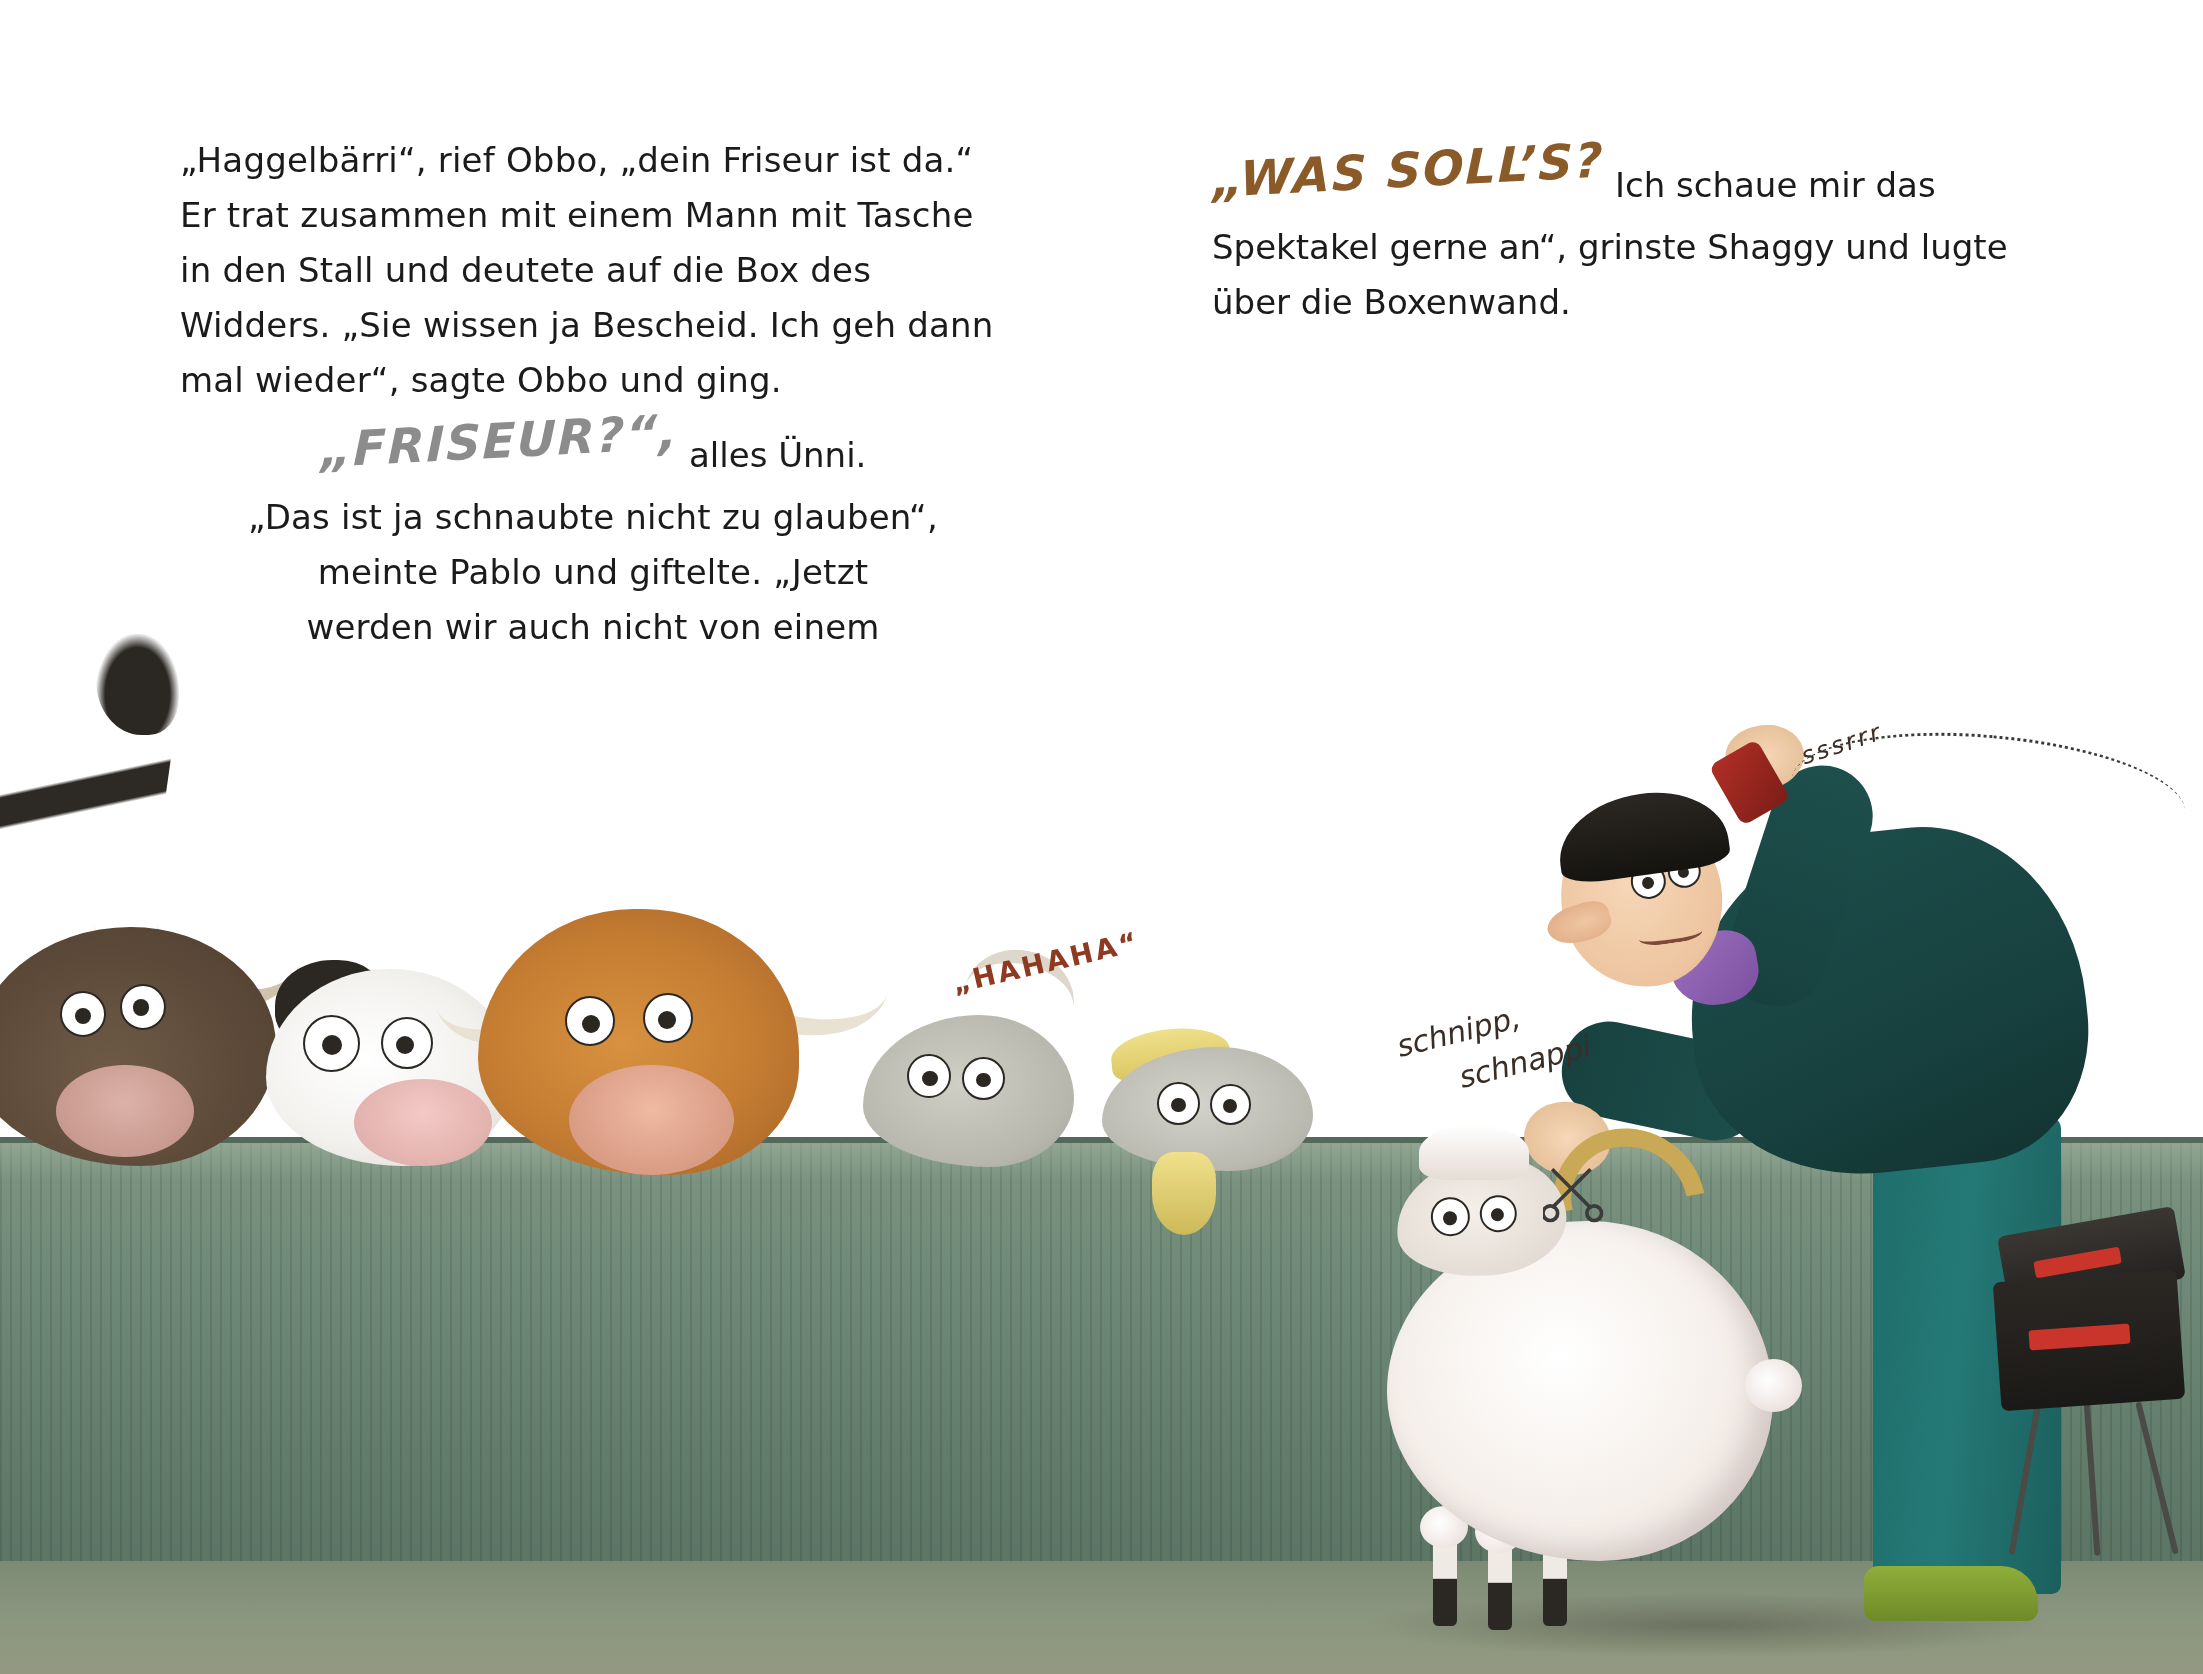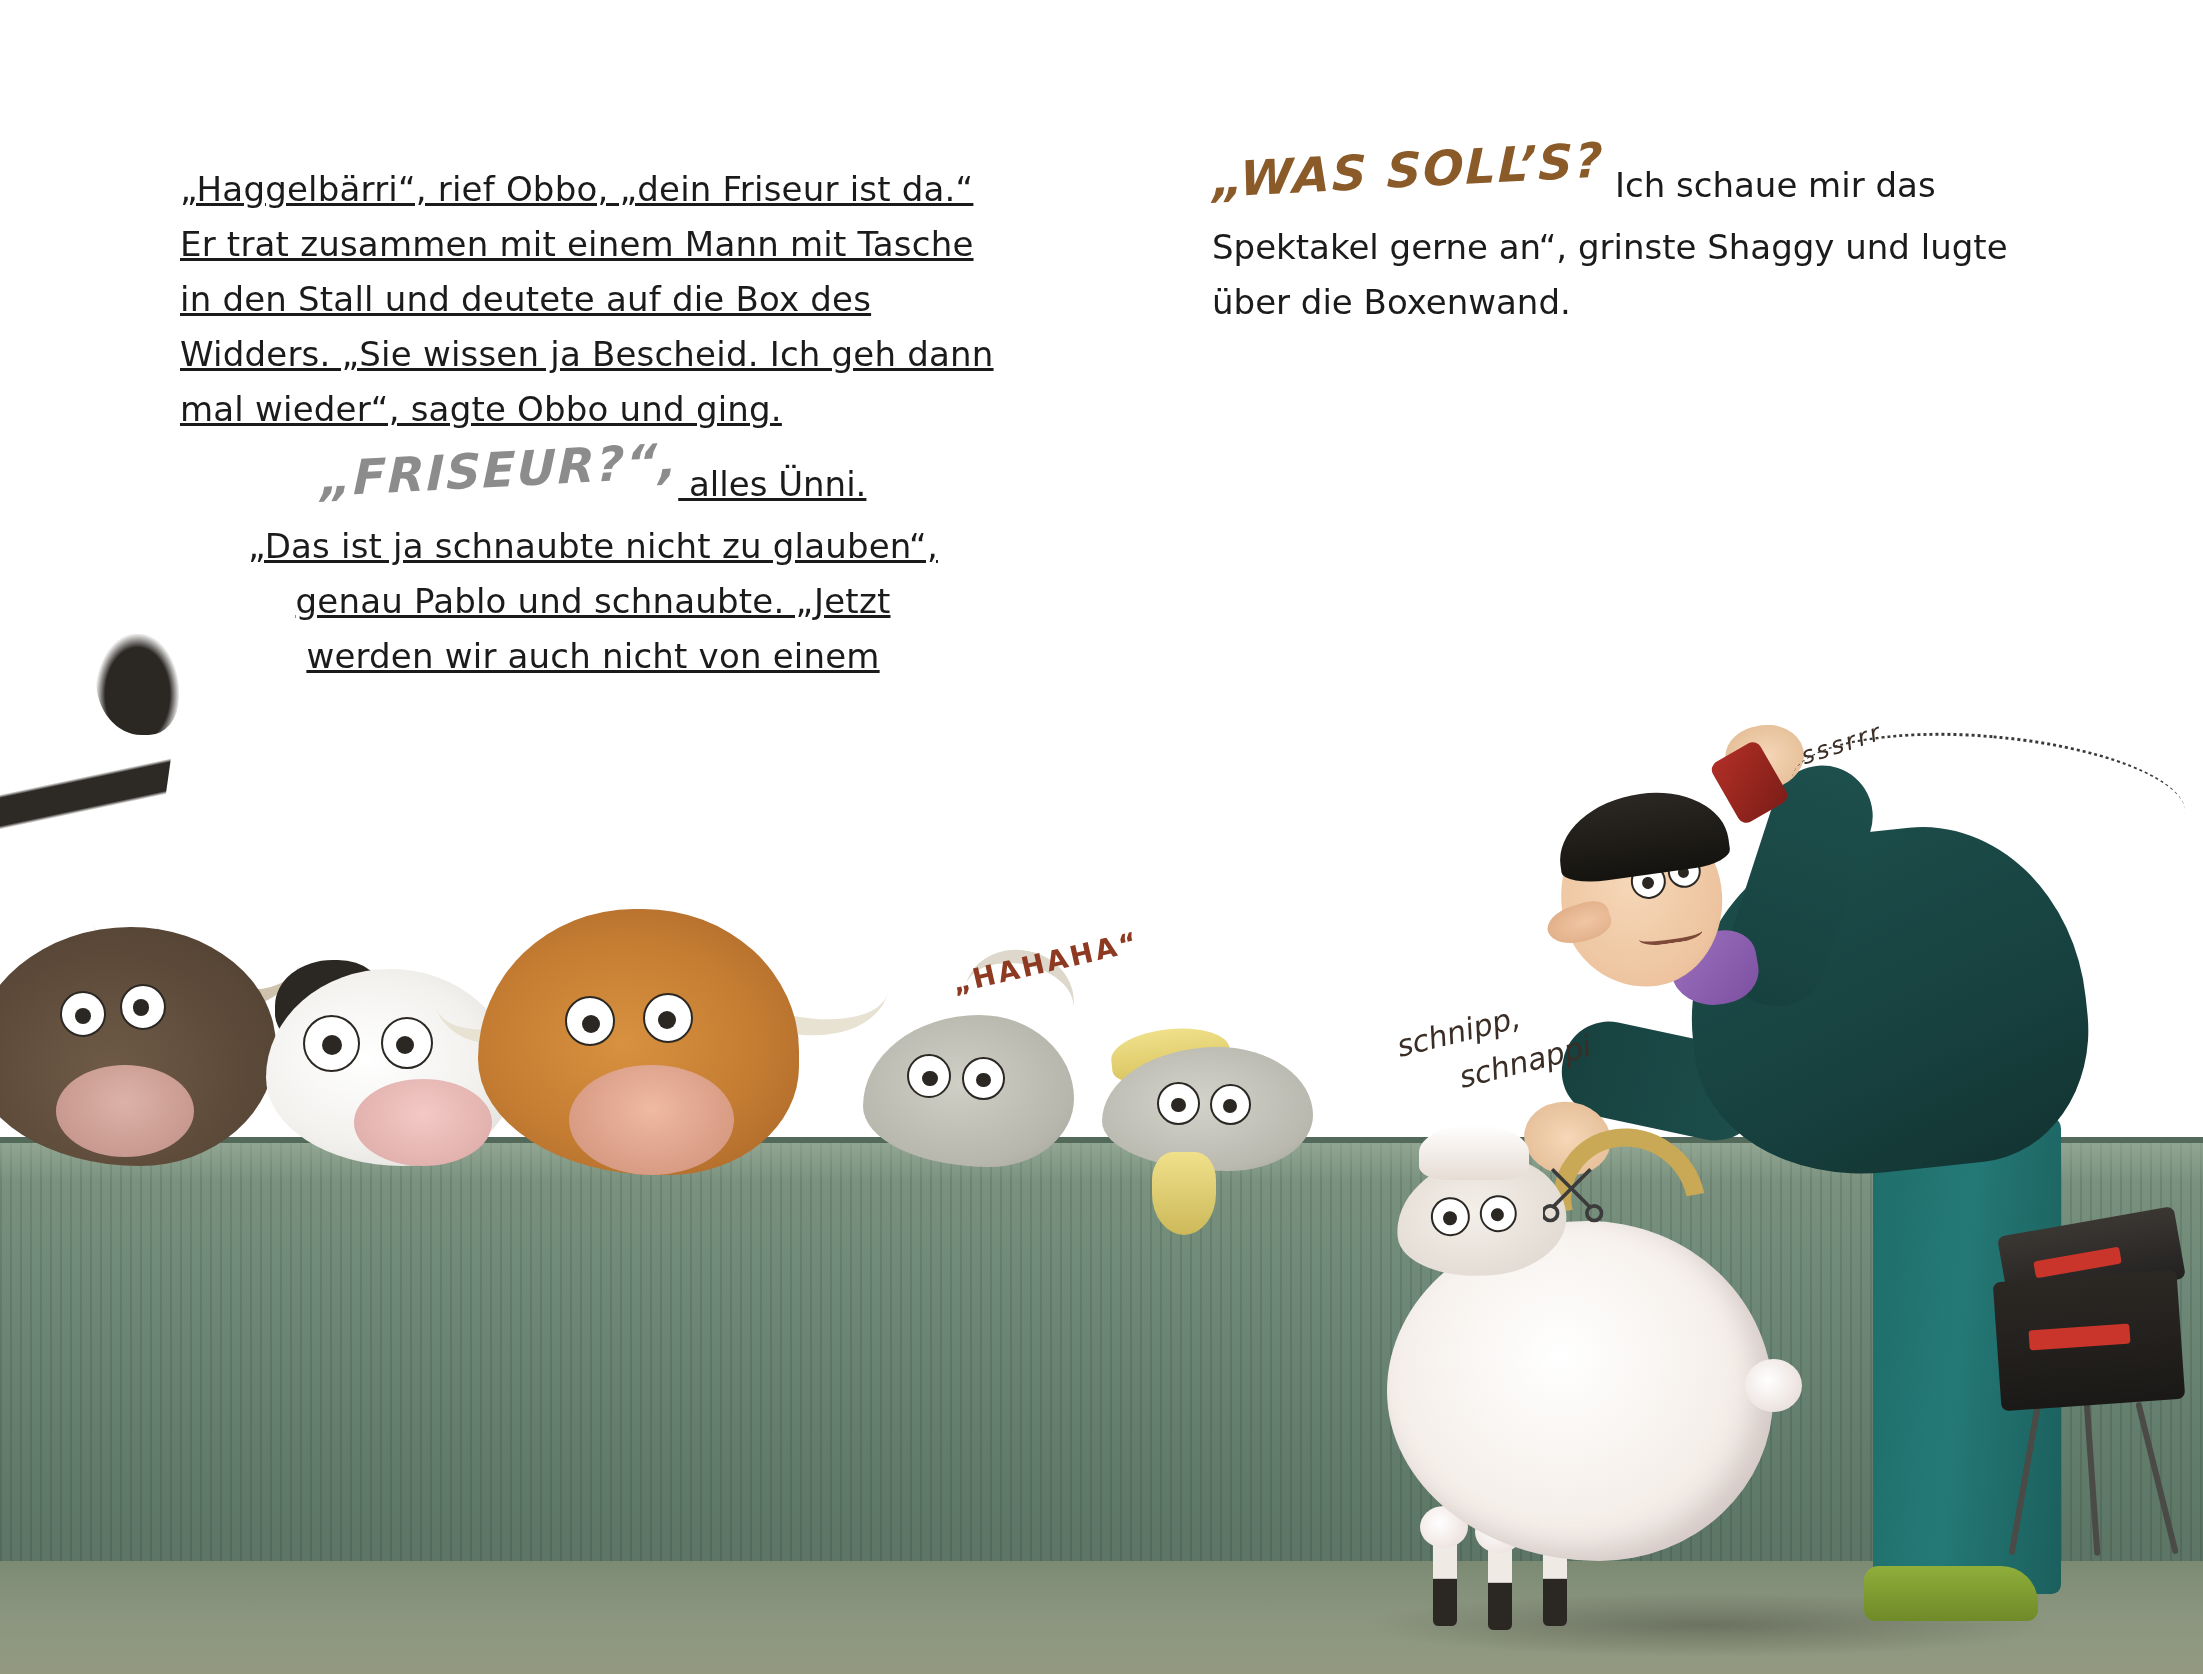--- a/index.html
+++ b/index.html
@@ -20,23 +20,22 @@
   .col {
     position: absolute;
     font-family: "DejaVu Sans", sans-serif;
     font-size: 34px;
     line-height: 1.62;
     color: #1b1b1b;
     letter-spacing: 0.2px;
   }
   .col-left {
     left: 180px;
-    top: 162px;
+    top: 133px;
     width: 826px;
-    text-decoration: underline;
   }
   .col-right {
     left: 1212px;
     top: 142px;
     width: 817px;
   }
   .para { margin: 0 0 0 0; }
   .indent-block {
     text-align: center;
   }
@@ -539,21 +538,21 @@
     <div class="toolbox-item-red"></div>
   </div>
 
   <div class="col col-left">
     <p class="para">„Haggelbärri“, rief Obbo, „dein Friseur ist da.“ Er trat zusammen mit einem Mann mit Tasche in den Stall und deutete auf die Box des Widders. „Sie wissen ja Bescheid. Ich geh dann mal wieder“, sagte Obbo und ging.</p>
     <div style="text-align:center; margin-top:3.7px;">
       <span class="lettered lettered-grey">„Friseur?“,</span><span class="rest-inline"> alles Ünni.</span>
     </div>
     <div class="indent-block">
       <span class="line">„Das ist ja schnaubte nicht zu glauben“,</span>
-      <span class="line">genau Pablo und schnaubte. „Jetzt</span>
+      <span class="line">meinte Pablo und giftelte. „Jetzt</span>
       <span class="line">werden wir auch nicht von einem</span>
     </div>
   </div>
 
   <div class="col col-right">
     <p class="para"><span class="lettered lettered-brown">„Was soll’s?</span><span class="rest-inline"> Ich schaue mir das Spektakel gerne an“, grinste Shaggy und lugte über die Boxenwand.</span></p>
   </div>
 
 </div>
 

